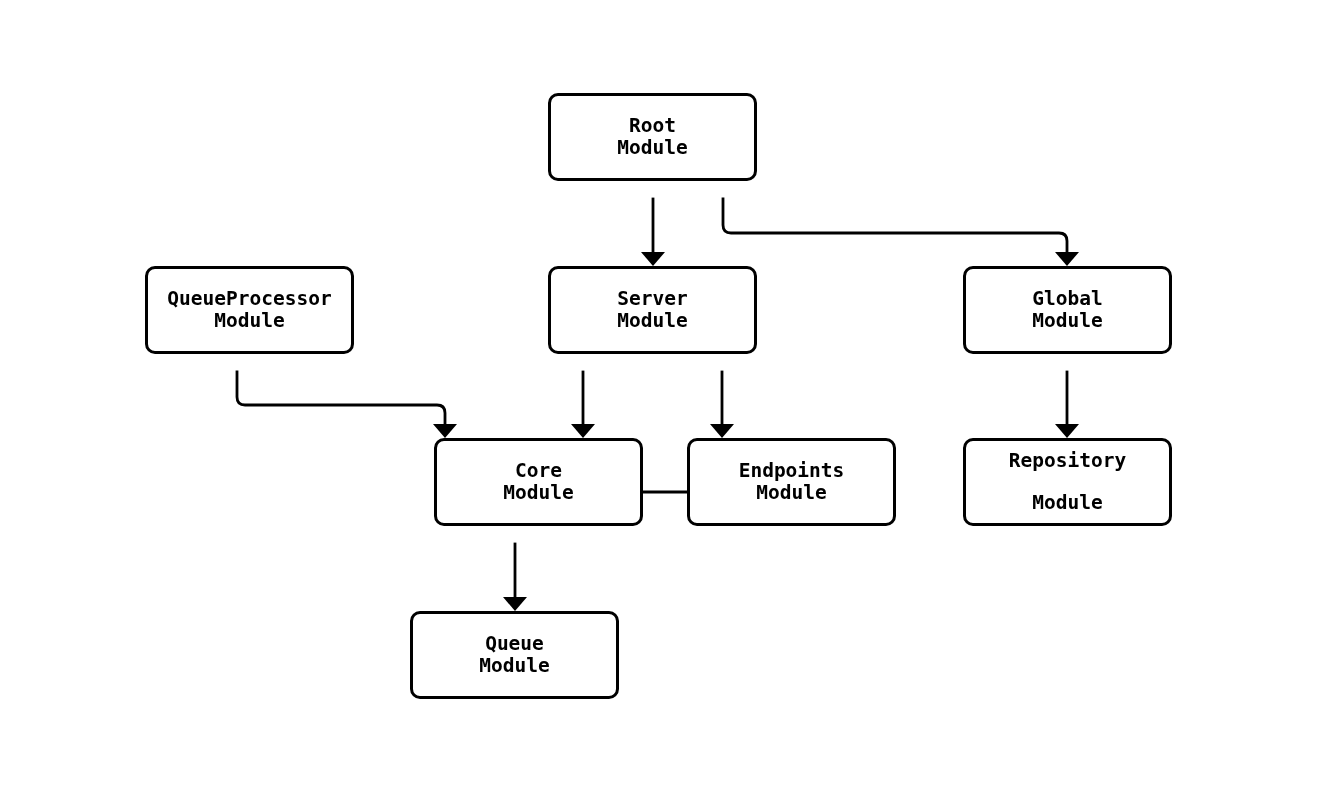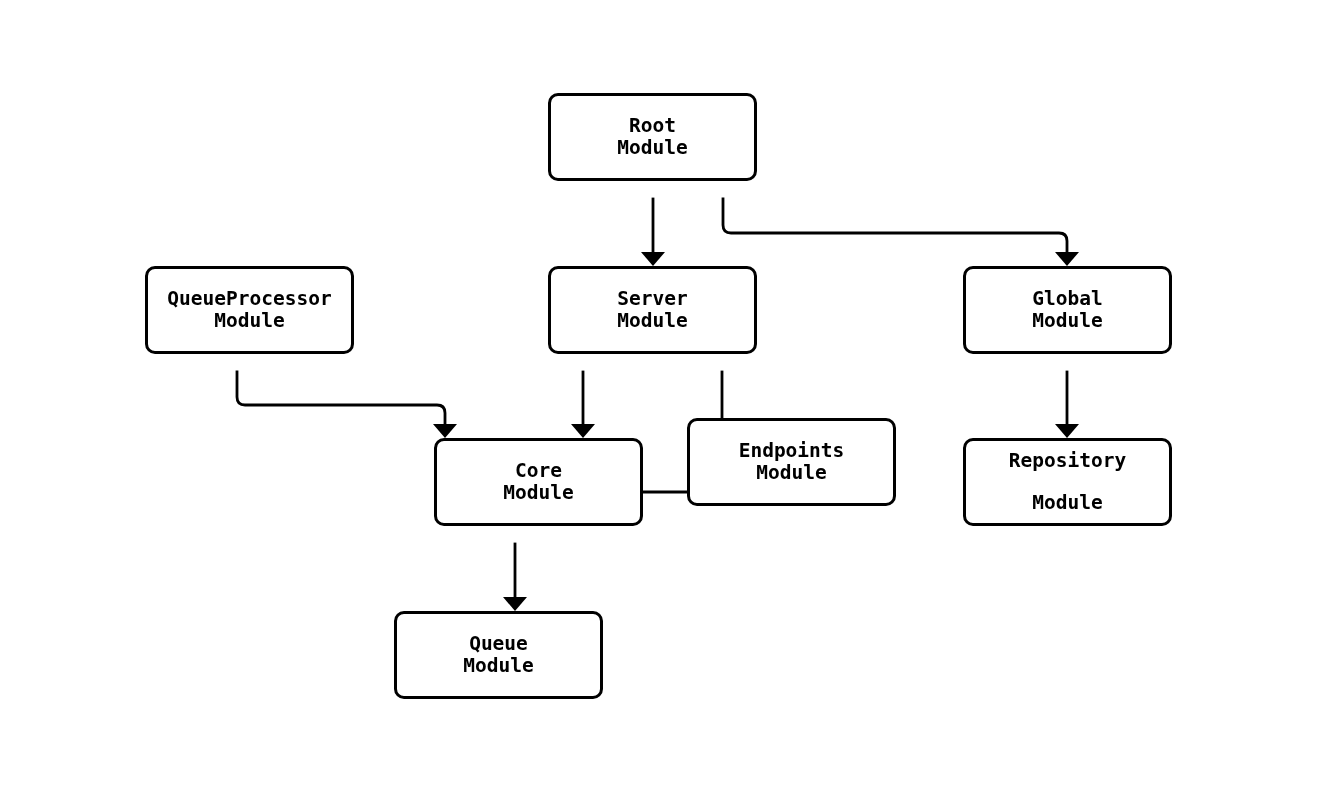--- a/index.html
+++ b/index.html
@@ -48,23 +48,23 @@
     font-weight: bold;
     font-size: 19.5px;
     line-height: 22px;
     white-space: nowrap;
   }
   .n-root          { left: 548px;  top: 93px;  }
   .n-queueproc     { left: 133px;  top: 266px; margin-left: 12px; }
   .n-server        { left: 548px;  top: 266px; }
   .n-global        { left: 963px;  top: 266px; }
   .n-core          { left: 410px;  top: 438px; margin-left: 24px; }
-  .n-endpoints     { left: 687px;  top: 418px; border-radius: 10px; }
+  .n-endpoints     { left: 687px;  top: 438px; border-radius: 10px; }
   .n-repository    { left: 963px;  top: 438px; gap: 20px; }
-  .n-queue         { left: 394px;  top: 611px; }
+  .n-queue         { left: 410px;  top: 611px; }
 </style>
 </head>
 <body>
 
 <div class="canvas">
 
   <svg class="edges-layer" viewBox="0 0 1337 809" xmlns="http://www.w3.org/2000/svg">
 
     <g>
       <path d="M653,199 L653,252"></path>

